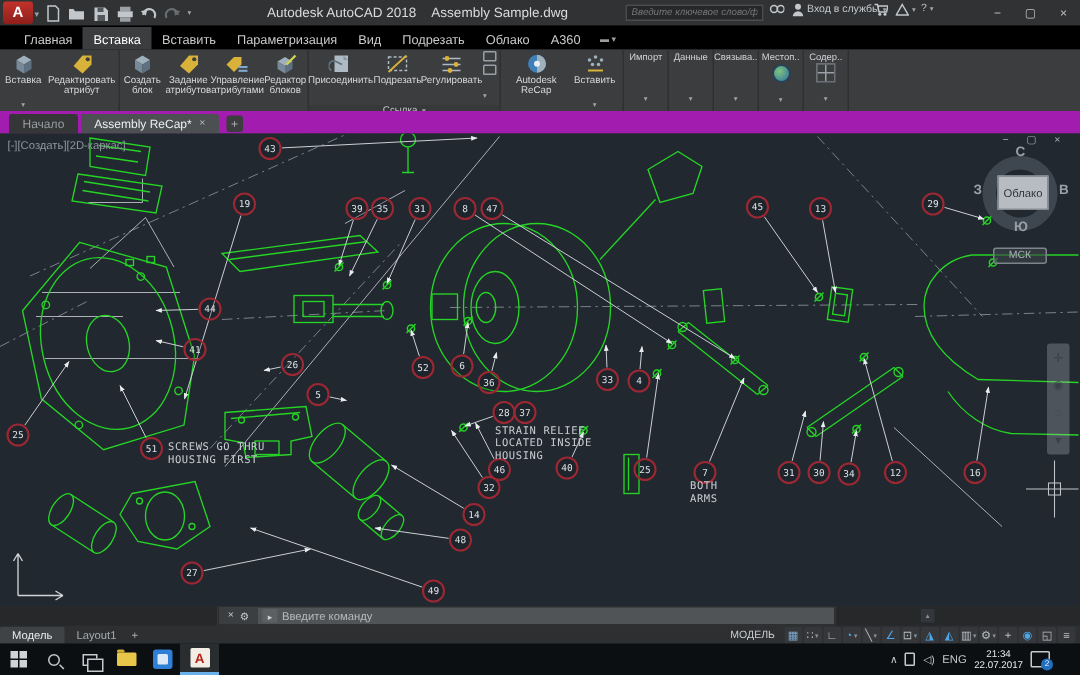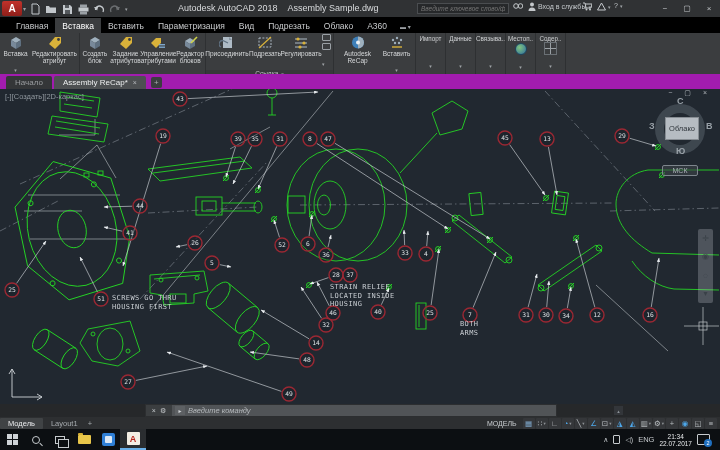--- a/index.html
+++ b/index.html
@@ -62,21 +62,21 @@
   .vc-ring{position:absolute;left:2px;top:2px;width:50px;height:50px;margin:7px;border-radius:50%;border:9px solid rgba(88,96,106,.55)}
   .vc-face{position:absolute;left:19px;top:22px;width:34px;height:23px;background:#b6bcc2;border:1px solid #878d93;color:#2f353b;font-size:7.5px;display:flex;align-items:center;justify-content:center}
   .vc-l{position:absolute;color:#99a1a8;font-size:9px;font-weight:bold}
   .wcsbtn{position:absolute;left:662px;top:76px;width:36px;height:11px;border:1px solid #7d858c;border-radius:2px;background:rgba(60,66,72,.6);color:#aab1b7;font-size:7px;display:flex;align-items:center;justify-content:center}
   #navbar{position:absolute;left:698px;top:140px;width:15px;height:74px;background:rgba(196,202,208,.28);border-radius:2px;display:flex;flex-direction:column;align-items:center;justify-content:space-around;color:#3a4148;font-size:8px}
   
   #cmdrow{top:404px;height:13px;background:#26282a}
   #cmdbar{position:absolute;left:145px;top:0;width:412px;height:13px;background:#515457;display:flex;align-items:center;border:1px solid #2c2e30}
   .cmd-left{width:26px;height:100%;background:#3b3e40;display:flex;align-items:center;justify-content:center;gap:4px;color:#c3c7ca;font-size:7px}
   .cmd-caret{width:10px;height:9px;background:#5d6063;color:#cdd1d4;font-size:6px;display:flex;align-items:center;justify-content:center;margin:0 3px}
-  .cmd-prompt{font-style:italic;color:#b6babd;font-size:7.5px}
+  .cmd-prompt{color:#b6babd;font-size:7.5px}
   .scrollup{position:absolute;left:614px;top:2px;width:9px;height:9px;background:#33363a;color:#8a9096;font-size:5px;display:flex;align-items:center;justify-content:center}
   
   #statusrow{top:417px;height:12px;background:#2d2f31;display:flex;align-items:center;font-size:7.5px}
   .ltab{padding:1px 8px;color:#a6abaf}
   .ltab.active{background:#404345;color:#e8eaec;border-radius:1px}
   .lplus{color:#a6abaf;margin-left:2px}
   #statusright{margin-left:auto;display:flex;align-items:center;gap:1px;padding-right:3px}
   .model-badge{font-size:7px;color:#c9cdd0;margin-right:5px}
   .sic{min-width:12px;height:11px;display:inline-flex;align-items:center;justify-content:center;font-size:7.5px;color:#b9bec2;background:#35373a;border-radius:1px;padding:0 1px;gap:1px}
   .sic i{font-style:normal;font-size:4.5px;color:#8e9296}
@@ -89,21 +89,21 @@
   .mag::after{content:"";position:absolute;left:6px;top:7px;width:4px;height:1.4px;background:#c6cacd;transform:rotate(45deg)}
   .tview{width:10px;height:8px;border:1px solid #c6cacd;position:relative}
   .tview::after{content:"";position:absolute;left:2px;top:2px;width:9px;height:7px;border:1px solid #c6cacd;background:#0c0f12}
   .folder{width:13px;height:9px;background:#e8c64a;border-radius:1px;position:relative}
   .folder::before{content:"";position:absolute;left:0;top:-2px;width:5px;height:2px;background:#d4af35;border-radius:1px 1px 0 0}
   .blueapp{width:13px;height:13px;background:#2f7fd6;border-radius:2px;position:relative}
   .blueapp::after{content:"";position:absolute;left:3px;top:3px;width:7px;height:7px;background:#e8f. }
   .blueapp i{position:absolute;left:3px;top:3px;width:7px;height:7px;background:#dce8f5;border-radius:1px}
   .acadtile{width:26px;height:21px;background:#2a2d30;border-bottom:2px solid #6ab0e8;display:flex;align-items:center;justify-content:center}
   .acadtile b{width:13px;height:13px;background:#f3eee4;border-radius:1px;color:#b5251d;font-size:9px;display:flex;align-items:center;justify-content:center}
-  #tray{margin-left:auto;display:flex;align-items:center;gap:5px;padding-right:10px;color:#c6cacd}
+  #tray{margin-left:auto;display:flex;align-items:center;gap:5px;padding-right:20px;color:#c6cacd}
   .tray-ic{font-size:7px}
   .pageic{width:7px;height:9px;border:1px solid #c6cacd;border-radius:1px}
   .clock{font-size:6.5px;line-height:7px;text-align:center;color:#e8eaec}
   .notif{position:relative;width:13px;height:11px;border:1px solid #c6cacd;border-radius:1px}
   .notif b{position:absolute;right:-3px;bottom:-3px;width:8px;height:8px;border-radius:50%;background:#1f6fbf;color:#fff;font-size:5.5px;font-weight:normal;display:flex;align-items:center;justify-content:center}
 </style>
 </head>
 <body>
 
 <div class="band" id="titlebar">

